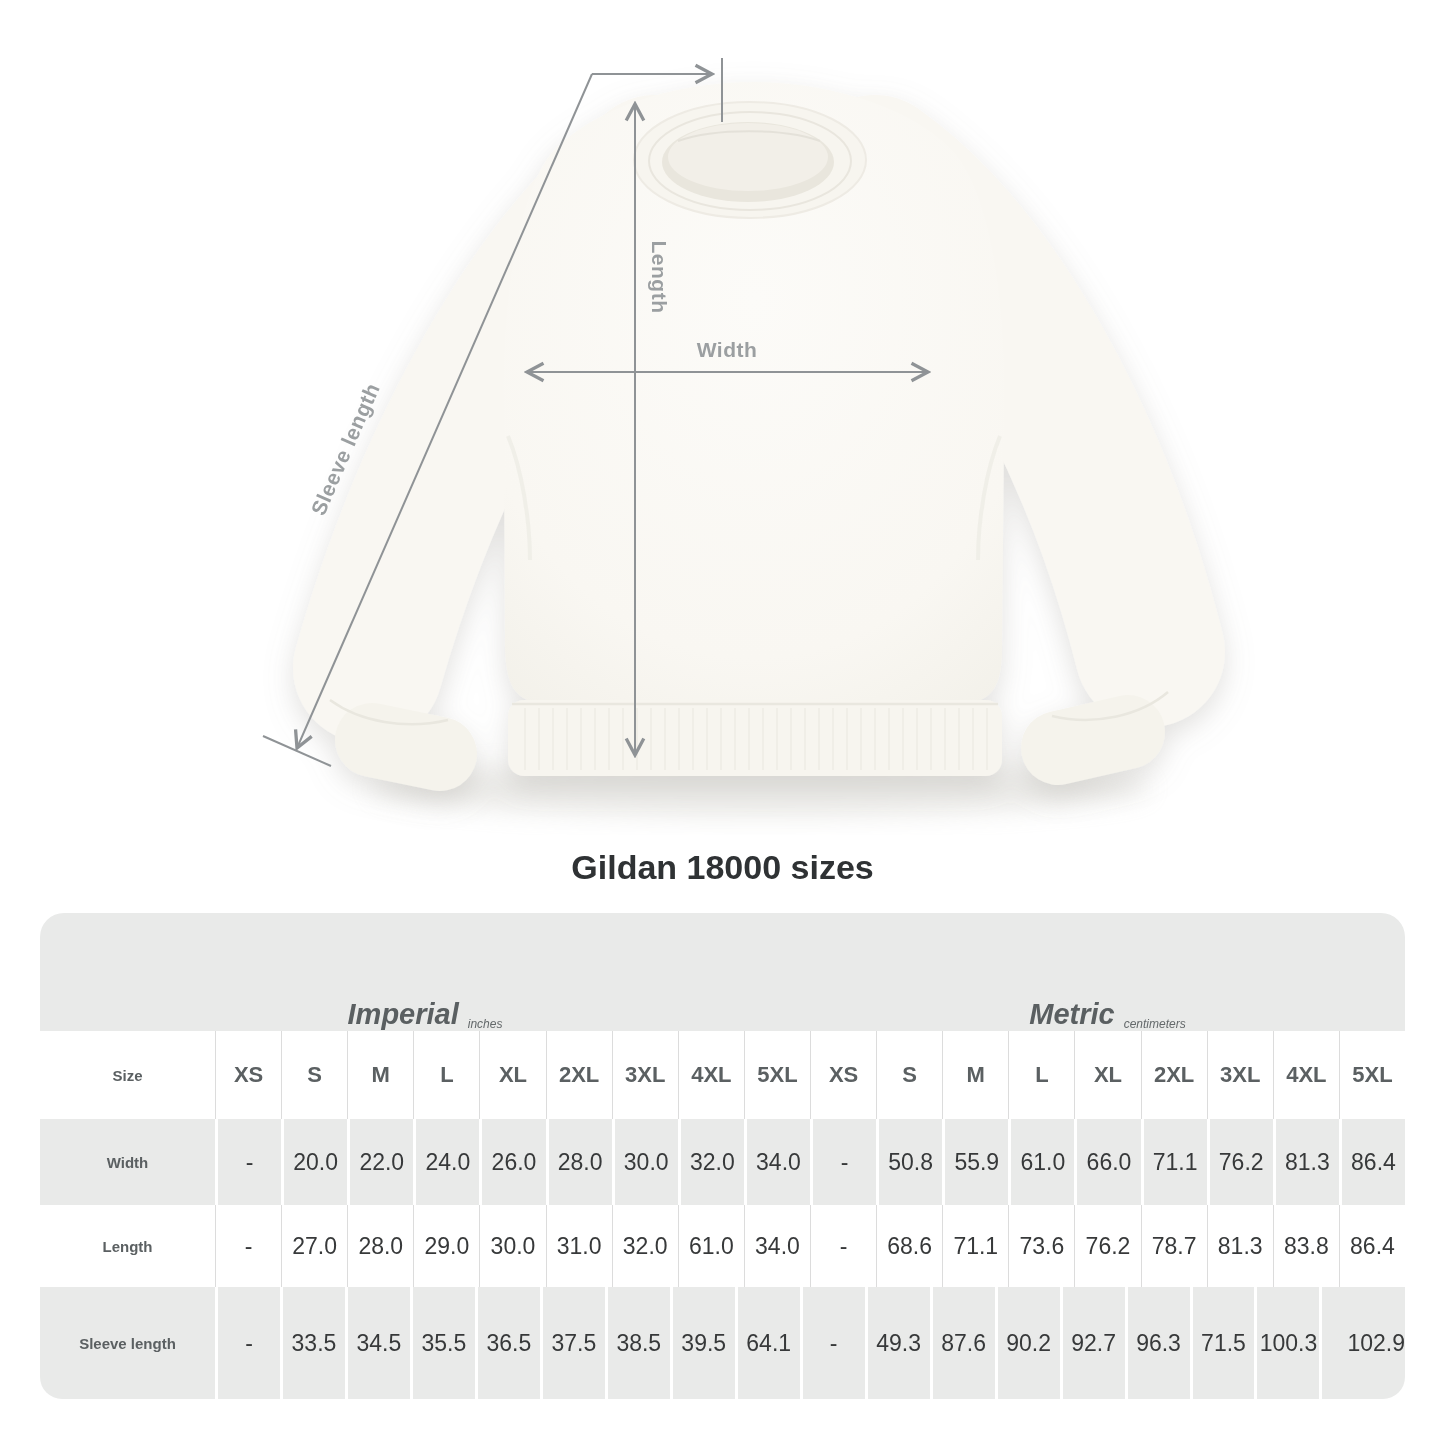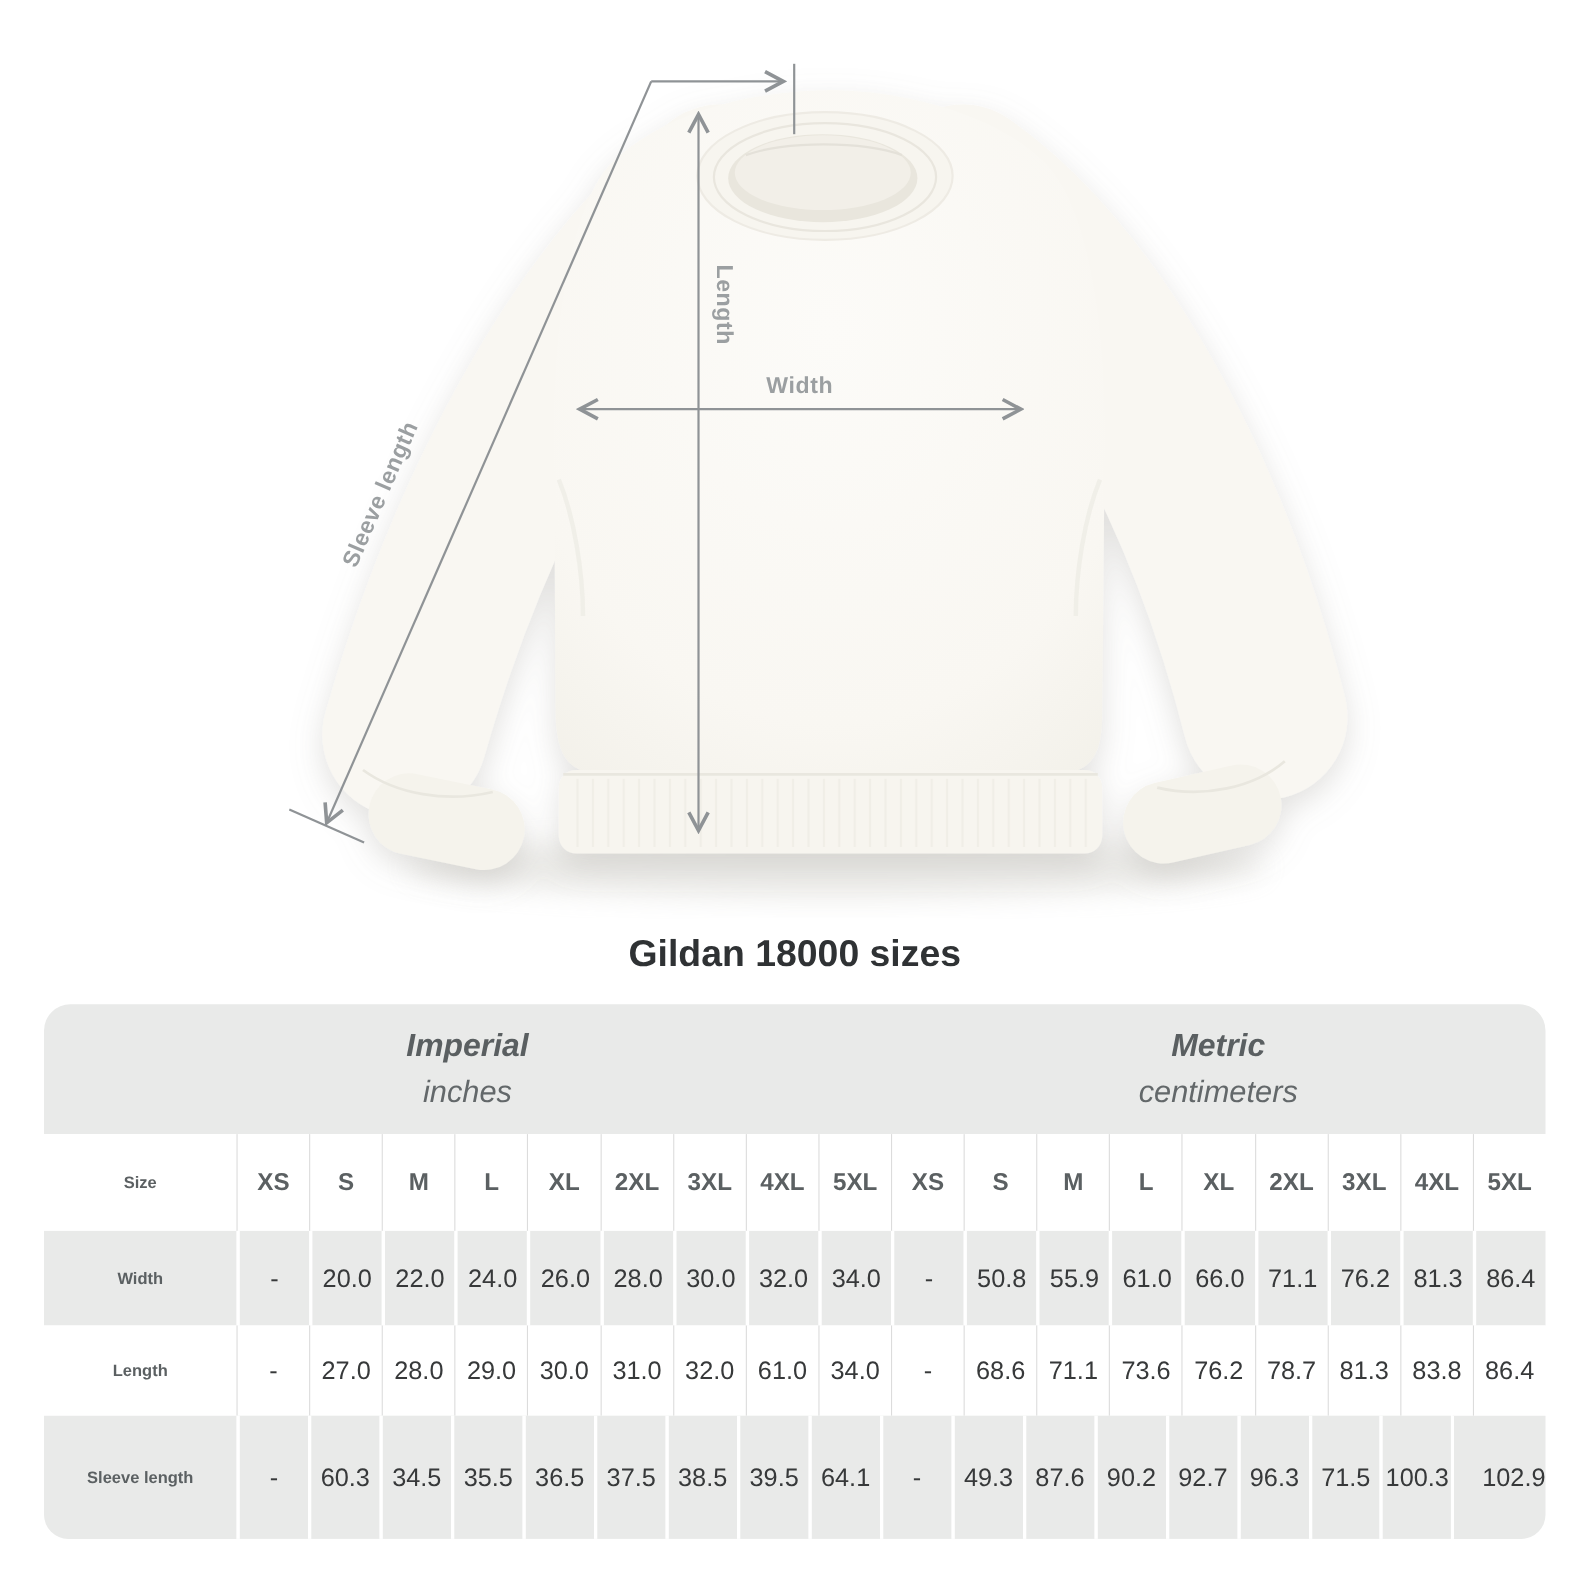--- a/index.html
+++ b/index.html
@@ -14,26 +14,26 @@
           fill:var(--measure_text,#9b9fa1);letter-spacing:.5px;}
   
   .title{margin-top:12px;text-align:center;font-size:34px;font-weight:bold;
          color:var(--heading_text,#2f3234);line-height:40px;}
   .note{margin-top:6px;text-align:center;font-style:italic;font-size:21px;
         color:#46494b;line-height:26px;}
   
   .size-table{width:1365px;margin:26px auto 0 auto;}
   .trow{display:grid;grid-template-columns:175px repeat(18,1fr);}
   .group-row{grid-template-columns:calc(175px + (100% - 175px) * 9 / 18) auto;height:118px;}
-  .gcell{background:var(--table_band,#e9eae9);display:flex;flex-direction:column;
-         align-items:center;justify-content:center;gap:9px;}
+  .gcell{background:var(--table_band,#e9eae9);display:flex;flex-direction:row;
+         align-items:flex-end;justify-content:center;gap:9px;}
   .gcell.left{border-top-left-radius:24px;}
   .gcell.right{border-top-right-radius:24px;}
   .gname{font-size:29px;font-weight:bold;font-style:italic;color:#5a5f61;}
-  .gunit{font-size:28px;font-style:italic;color:#63686a;}
+  .gunit{font-size:12px;font-style:italic;color:#63686a;}
   .sizes-row{height:88px;}
   .r0{height:86px;}
   .r1{height:82px;}
   .r2{height:112px;}
   .cell{display:flex;align-items:center;justify-content:center;background:#fff;}
   .white .cell{border-left:1px solid var(--separator,#dcdcdc);}
   .gray  .cell{border-left:3px solid #fff;background:var(--row_stripe,#e9eae9);}
   .trow .cell:first-child{border-left:none;}
   .last .cell:first-child{border-bottom-left-radius:22px;}
   .last .cell:last-child{border-bottom-right-radius:22px;padding-left:25px;}
@@ -189,21 +189,21 @@
         <div class="cell value-cell">73.6</div>
         <div class="cell value-cell">76.2</div>
         <div class="cell value-cell">78.7</div>
         <div class="cell value-cell">81.3</div>
         <div class="cell value-cell">83.8</div>
         <div class="cell value-cell">86.4</div>
       </div>
     <div class="trow data-row gray r2 last">
         <div class="cell label-cell">Sleeve length</div>
         <div class="cell value-cell">-</div>
-        <div class="cell value-cell">60.3</div>
+        <div class="cell value-cell">33.5</div>
         <div class="cell value-cell">34.5</div>
         <div class="cell value-cell">35.5</div>
         <div class="cell value-cell">36.5</div>
         <div class="cell value-cell">37.5</div>
         <div class="cell value-cell">38.5</div>
         <div class="cell value-cell">39.5</div>
         <div class="cell value-cell">64.1</div>
         <div class="cell value-cell">-</div>
         <div class="cell value-cell">49.3</div>
         <div class="cell value-cell">87.6</div>

